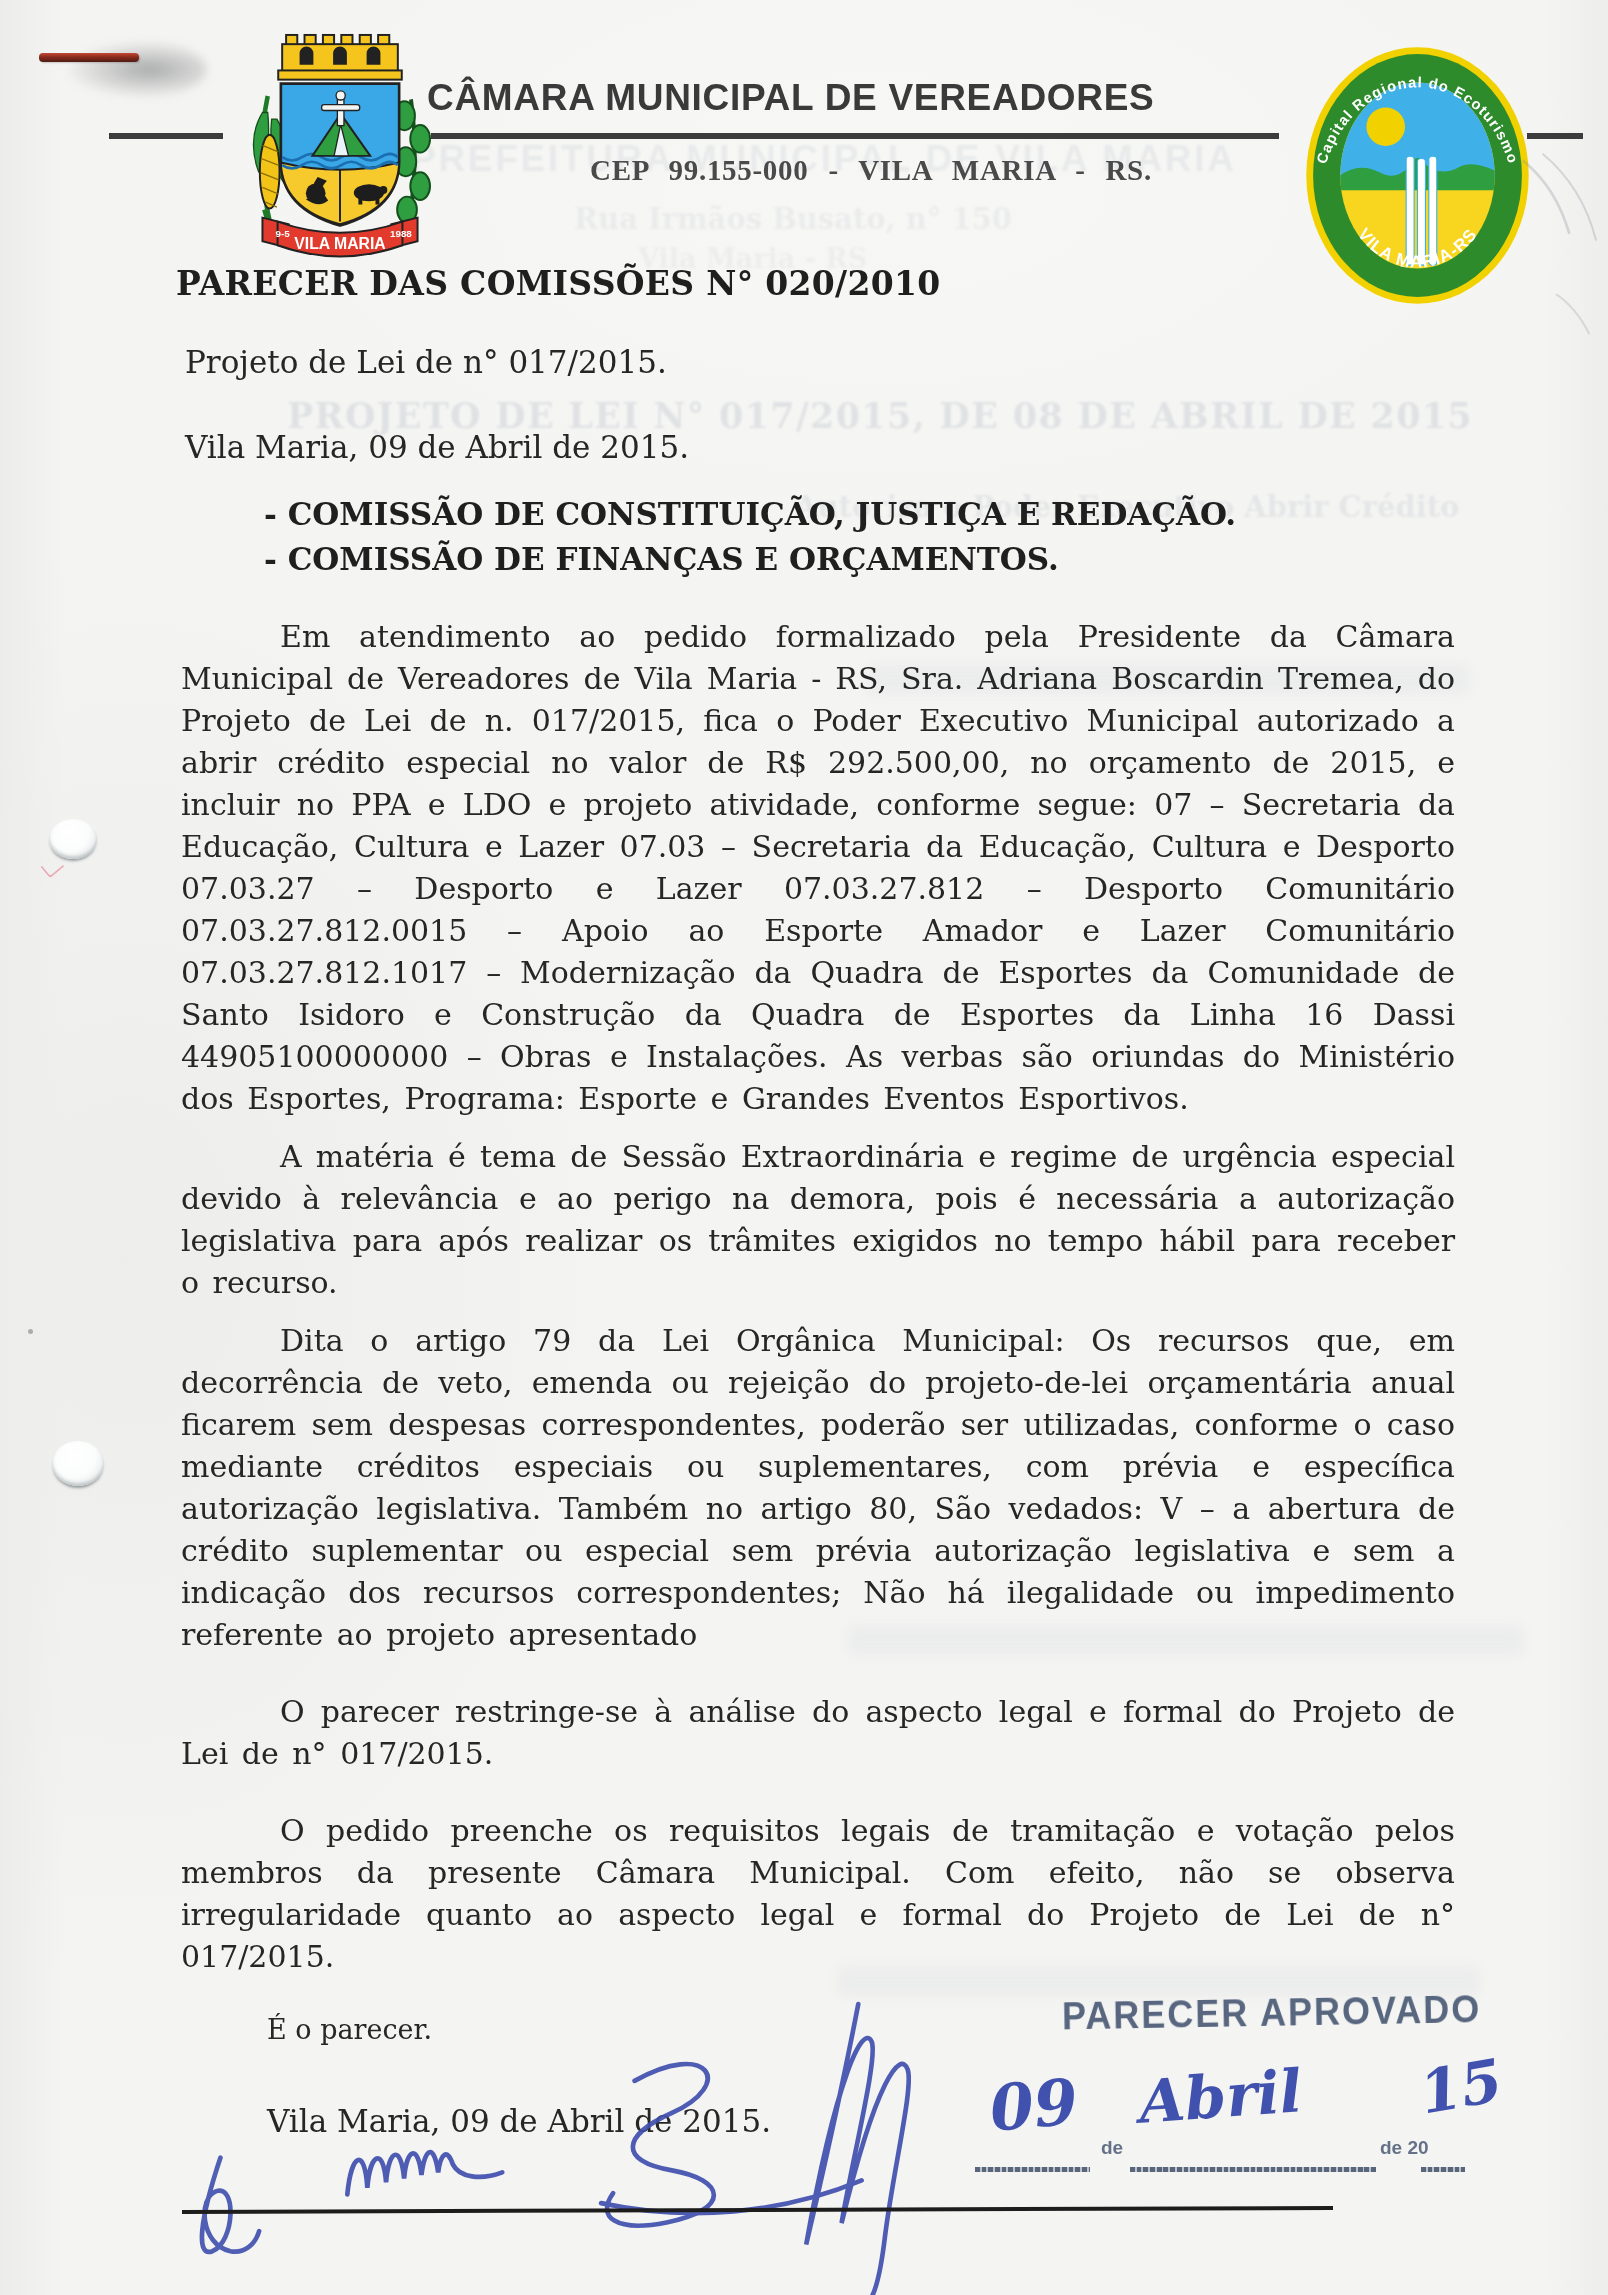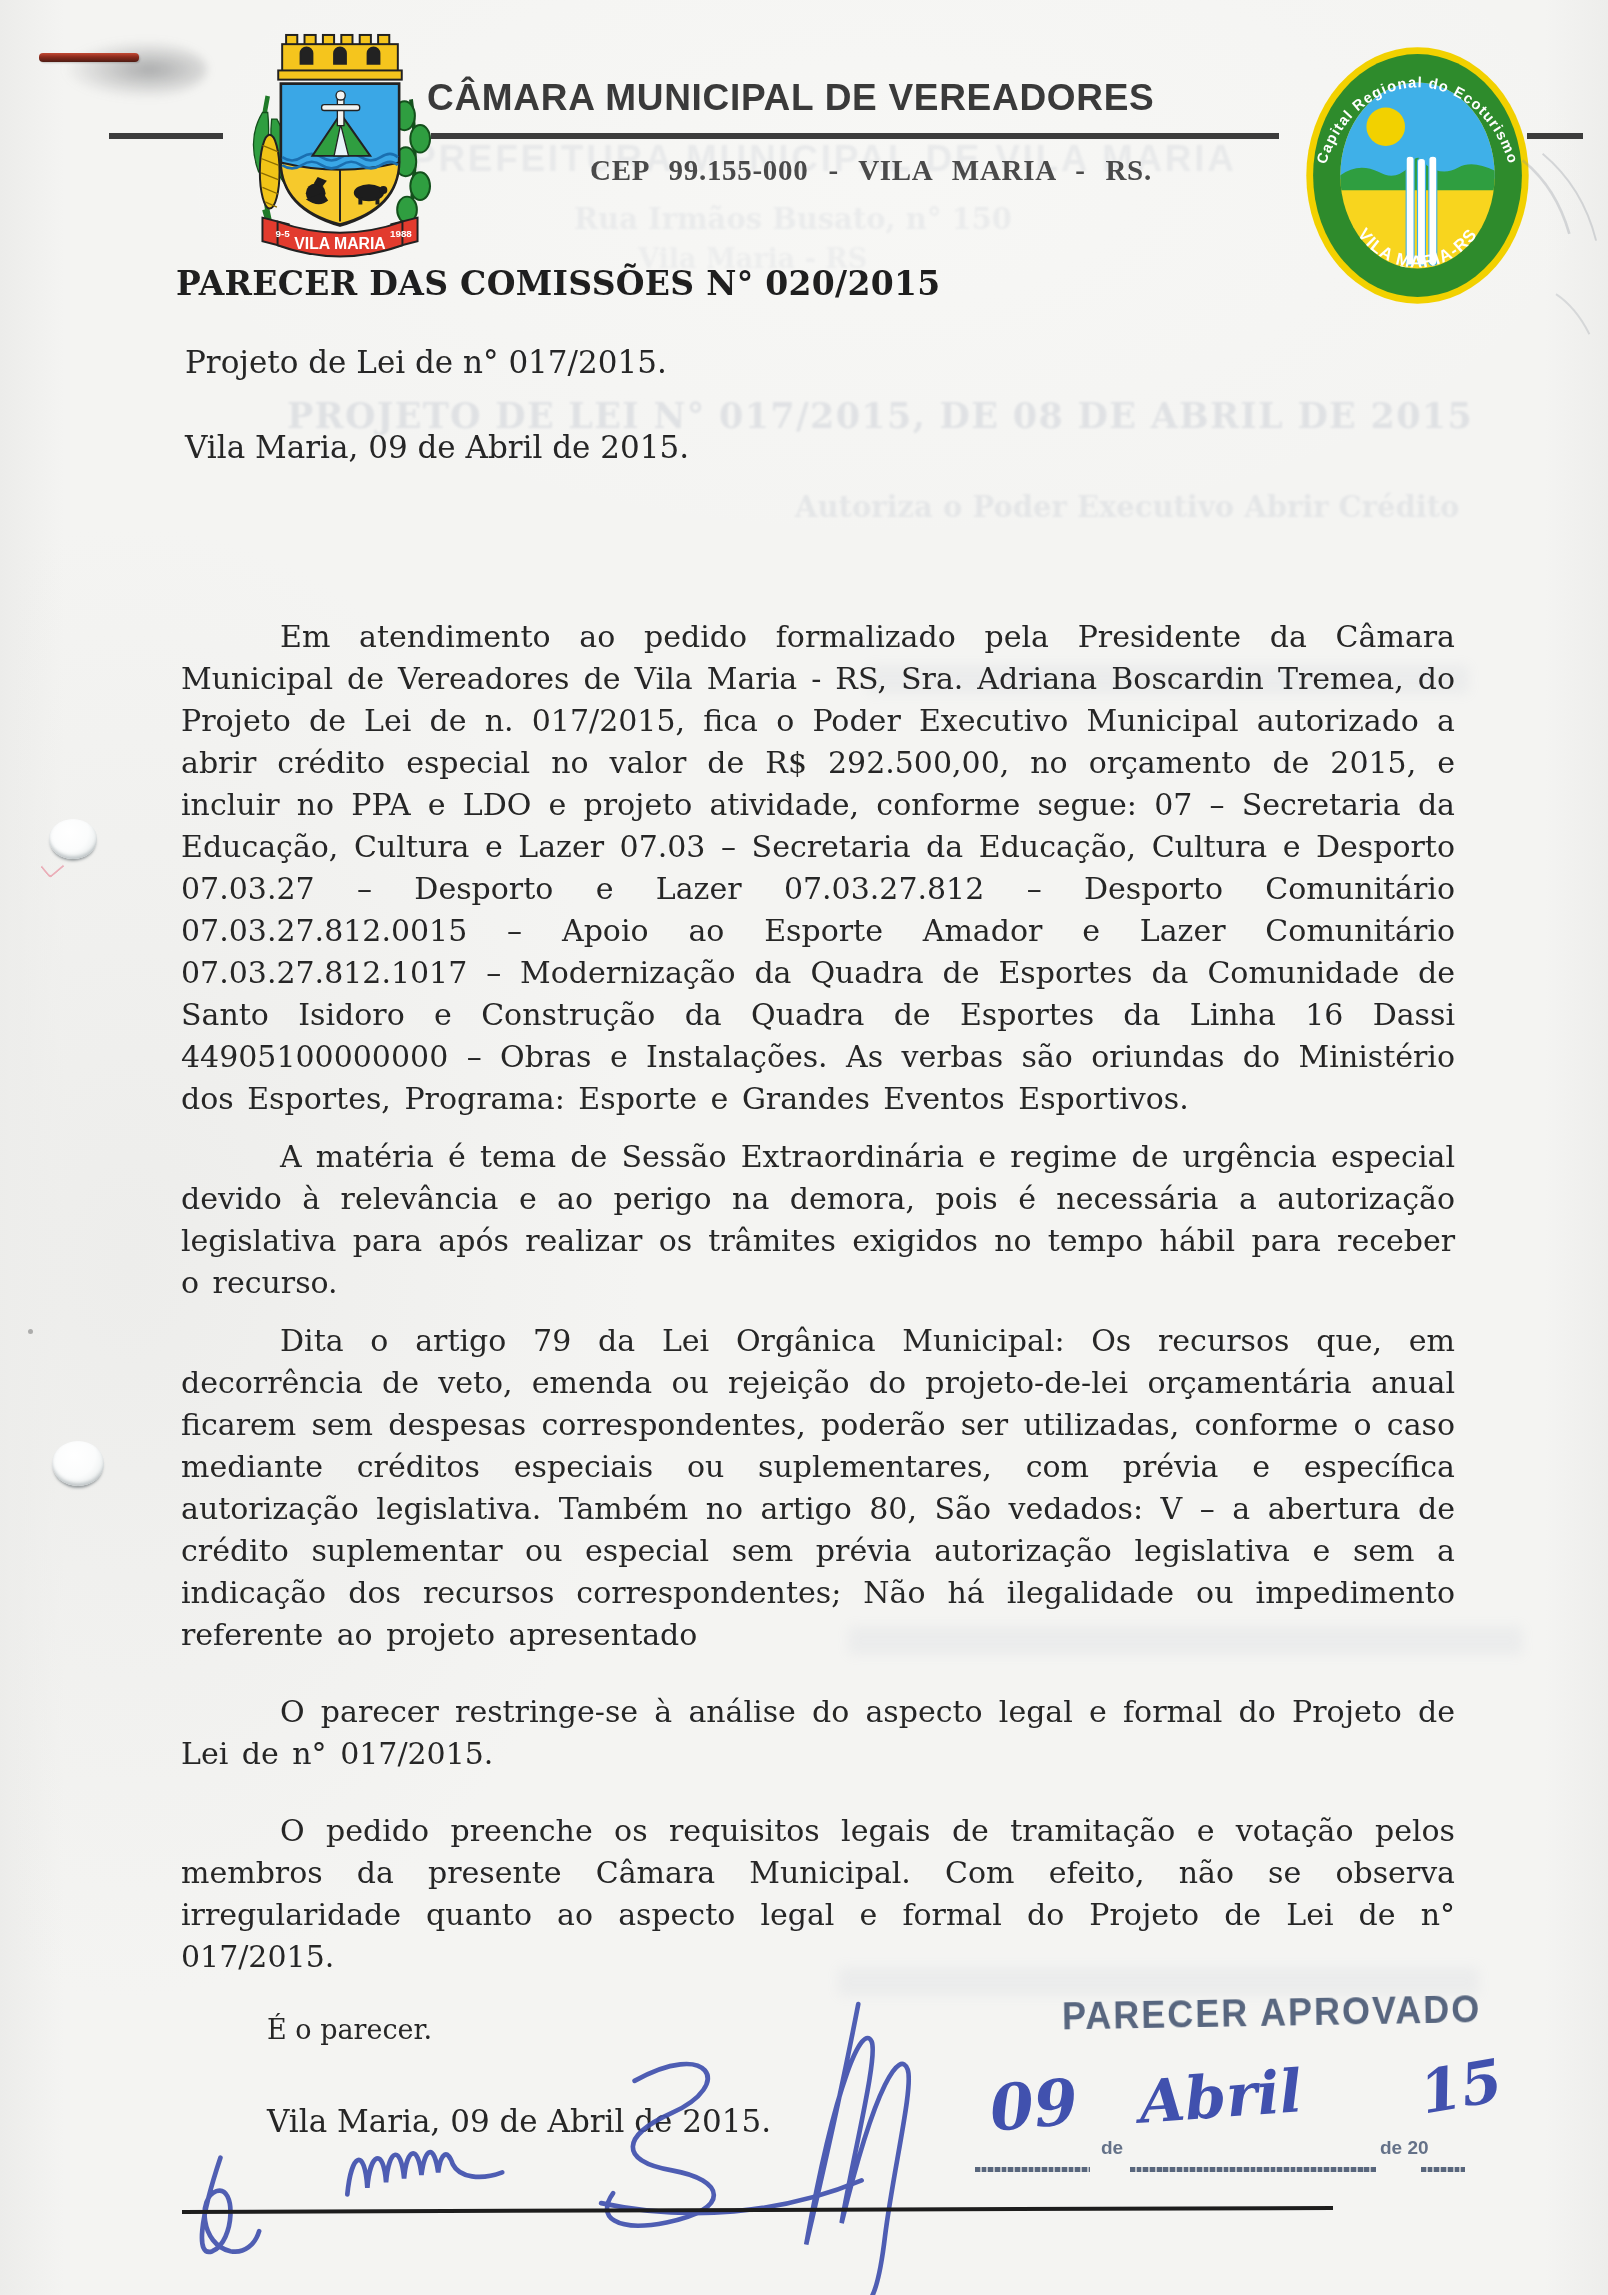--- a/index.html
+++ b/index.html
@@ -193,24 +193,28 @@
       <textPath href="#arcBot" startOffset="50%" text-anchor="middle">VILA MARIA-RS</textPath>
     </text>
   </svg>
 
   <svg class="abs pencil" style="left:1509px;top:147px;" width="100" height="214" viewBox="0 0 149 320">
     <path d="M20,20 q50,40 70,110" stroke="#8b919b" stroke-width="4" fill="none"></path>
     <path d="M50,10 q60,50 80,130" stroke="#8b919b" stroke-width="3" fill="none"></path>
     <path d="M70,220 q30,20 50,60" stroke="#9aa0a8" stroke-width="3" fill="none"></path>
   </svg>
 
-  <div class="abs title">PARECER DAS COMISSÕES N° 020/2015</div>
+  <div class="abs title">PARECER DAS COMISSÕES N° 020/2010</div>
   <div class="abs subject">Projeto de Lei de n° 017/2015.</div>
   <div class="abs dateline1">Vila Maria, 09 de Abril de 2015.</div>
 
+  <div class="abs commissions">
+    <div>- COMISSÃO DE CONSTITUIÇÃO, JUSTIÇA E REDAÇÃO.</div>
+    <div>- COMISSÃO DE FINANÇAS E ORÇAMENTOS.</div>
+  </div>
 
   <div class="abs bodycol">
     <p>Em atendimento ao pedido formalizado pela Presidente da Câmara Municipal de Vereadores de Vila Maria - RS, Sra. Adriana Boscardin Tremea, do Projeto de Lei de n. 017/2015, fica o Poder Executivo Municipal autorizado a abrir crédito especial no valor de R$ 292.500,00, no orçamento de 2015, e incluir no PPA e LDO e projeto atividade, conforme segue: 07 – Secretaria da Educação, Cultura e Lazer 07.03 – Secretaria da Educação, Cultura e Desporto 07.03.27 – Desporto e Lazer 07.03.27.812 – Desporto Comunitário 07.03.27.812.0015 – Apoio ao Esporte Amador e Lazer Comunitário 07.03.27.812.1017 – Modernização da Quadra de Esportes da Comunidade de Santo Isidoro e Construção da Quadra de Esportes da Linha 16 Dassi 44905100000000 – Obras e Instalações. As verbas são oriundas do Ministério dos Esportes, Programa: Esporte e Grandes Eventos Esportivos.</p>
     <p class="sp1">A matéria é tema de Sessão Extraordinária e regime de urgência especial devido à relevância e ao perigo na demora, pois é necessária a autorização legislativa para após realizar os trâmites exigidos no tempo hábil para receber o recurso.</p>
     <p class="sp1">Dita o artigo 79 da Lei Orgânica Municipal: Os recursos que, em decorrência de veto, emenda ou rejeição do projeto-de-lei orçamentária anual ficarem sem despesas correspondentes, poderão ser utilizadas, conforme o caso mediante créditos especiais ou suplementares, com prévia e específica autorização legislativa. Também no artigo 80, São vedados: V – a abertura de crédito suplementar ou especial sem prévia autorização legislativa e sem a indicação dos recursos correspondentes; Não há ilegalidade ou impedimento referente ao projeto apresentado</p>
     <p class="sp2">O parecer restringe-se à análise do aspecto legal e formal do Projeto de Lei de n° 017/2015.</p>
     <p class="sp2">O pedido preenche os requisitos legais de tramitação e votação pelos membros da presente Câmara Municipal. Com efeito, não se observa irregularidade quanto ao aspecto legal e formal do Projeto de Lei de n° 017/2015.</p>
     <div class="closing">É o parecer.</div>
     <div class="footer-date">Vila Maria, 09 de Abril de 2015.</div>
   </div>

